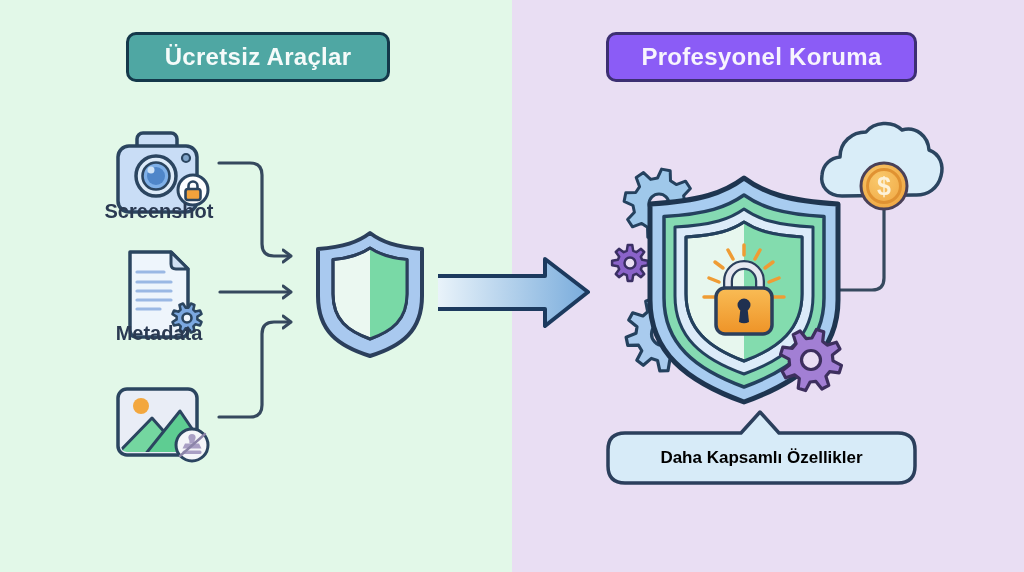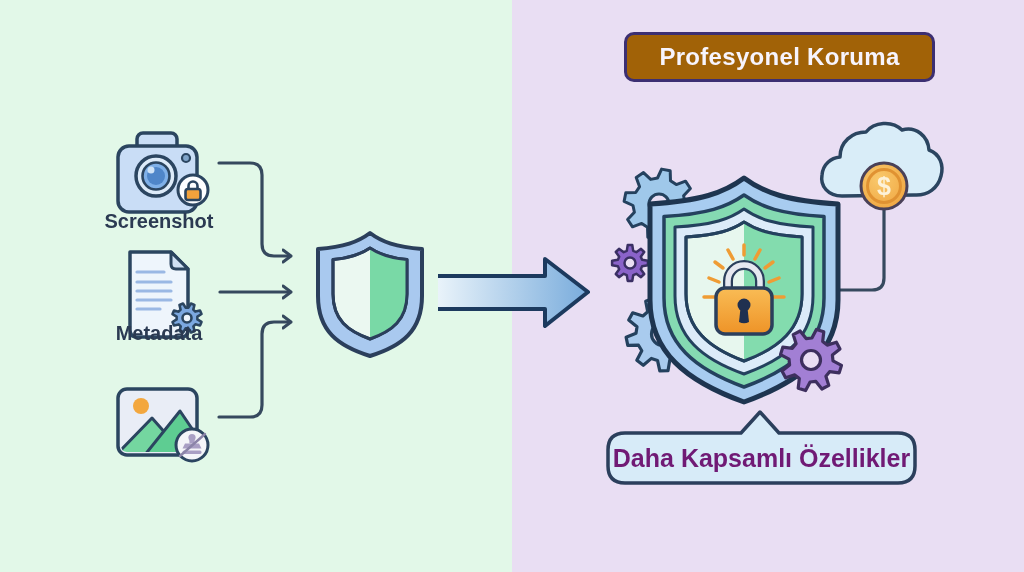--- a/index.html
+++ b/index.html
@@ -10,32 +10,32 @@
   .bg-half{position:absolute;top:0;height:572px;}
   .bg-left{left:0;width:512px;background:#e2f8e8;}
   .bg-right{left:512px;width:512px;background:#e9def3;}
   svg.gfx{position:absolute;left:0;top:0;}
   .badge{
     position:absolute;display:flex;align-items:center;justify-content:center;
     border-radius:10px;font-weight:bold;font-size:24px;color:#f5fbfa;
     letter-spacing:.3px;box-sizing:border-box;
   }
   .badge-free{left:126px;top:32px;width:264px;height:50px;background:#4fa7a3;border:3px solid #14384a;}
-  .badge-pro{left:624px;top:32px;width:311px;height:50px;background:#a16207;border:3px solid #3c2f72;color:#f7f4fd;}
+  .badge-pro{left:606px;top:32px;width:311px;height:50px;background:#8b5cf6;border:3px solid #3c2f72;color:#f7f4fd;}
   .item-label{
     position:absolute;left:59px;width:200px;text-align:center;
     font-size:20px;font-weight:600;color:#2b3a52;
   }
-  .lbl-screenshot{top:210px;}
+  .lbl-screenshot{top:200px;}
   .lbl-metadata{top:322px;}
   .lbl-watermark{top:462px;}
   .caption-label{
     position:absolute;left:608px;top:433px;width:307px;height:50px;
     display:flex;align-items:center;justify-content:center;
-    font-size:25px;font-weight:bold;color:#701a75;
+    font-size:17px;font-weight:bold;color:#000000;
   }
 </style>
 </head>
 <body>
 
 <div class="stage">
 
   <div class="bg-half bg-left"></div>
   <div class="bg-half bg-right"></div>
 
@@ -187,20 +187,23 @@
     </g>
 
     <g id="gears-front">
         <path d="M833.0,360.9L841.5,365.4L839.2,372.8L829.6,371.7L825.9,376.2L828.8,385.4L821.9,389.0L815.9,381.4L810.1,382.0L805.6,390.5L798.2,388.2L799.3,378.6L794.8,374.9L785.6,377.8L782.0,370.9L789.6,364.9L789.0,359.1L780.5,354.6L782.8,347.2L792.4,348.3L796.1,343.8L793.2,334.6L800.1,331.0L806.1,338.6L811.9,338.0L816.4,329.5L823.8,331.8L822.7,341.4L827.2,345.1L836.4,342.2L840.0,349.1L832.4,355.1Z" fill="#a27fd4" stroke="#3d2f5e" stroke-width="3.2" stroke-linejoin="round"></path>
         <circle cx="811" cy="360" r="9.5" fill="#e9def3" stroke="#3d2f5e" stroke-width="3.2"></circle>
       </g>
 
     <path d="M625,433 L741,433 L760,412 L779,433 L898,433 Q915,433 915,450 L915,466 Q915,483 898,483 L625,483 Q608,483 608,466 L608,450 Q608,433 625,433 Z" fill="#d7ebf8" stroke="#2b3f5c" stroke-width="3.5" stroke-linejoin="round"></path>
   </svg>
 
+  <div class="badge badge-free">
+    <span>Ücretsiz Araçlar</span>
+  </div>
   <div class="badge badge-pro">
     <span>Profesyonel Koruma</span>
   </div>
 
   <div class="item-label lbl-screenshot">Screenshot</div>
   <div class="item-label lbl-metadata">Metadata</div>
 
   <div class="caption-label">Daha Kapsamlı Özellikler</div>
 </div>
 

